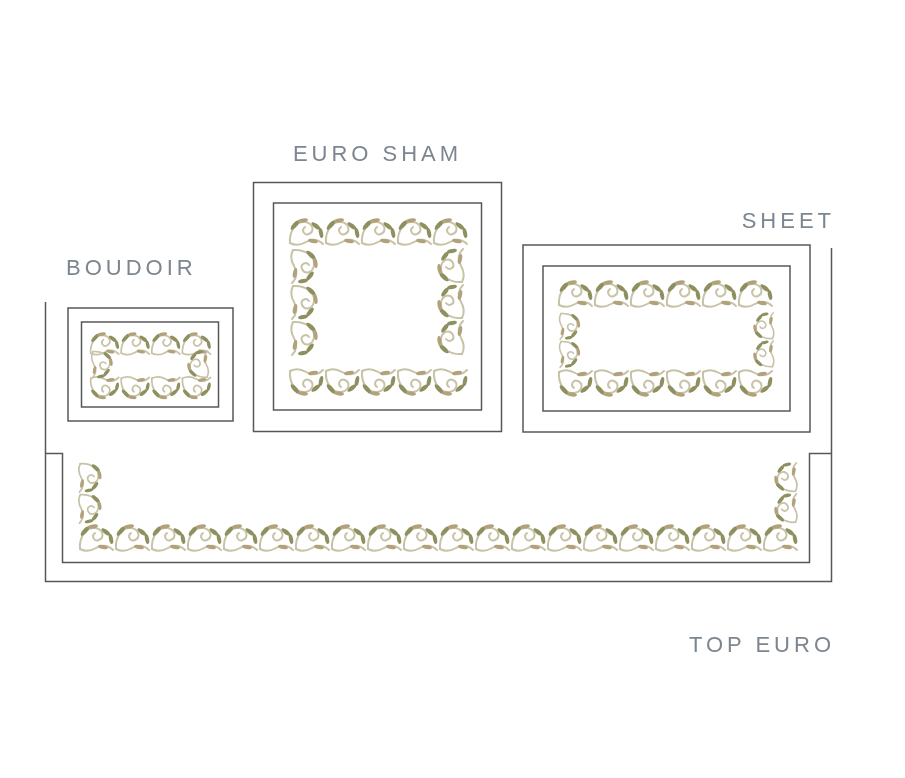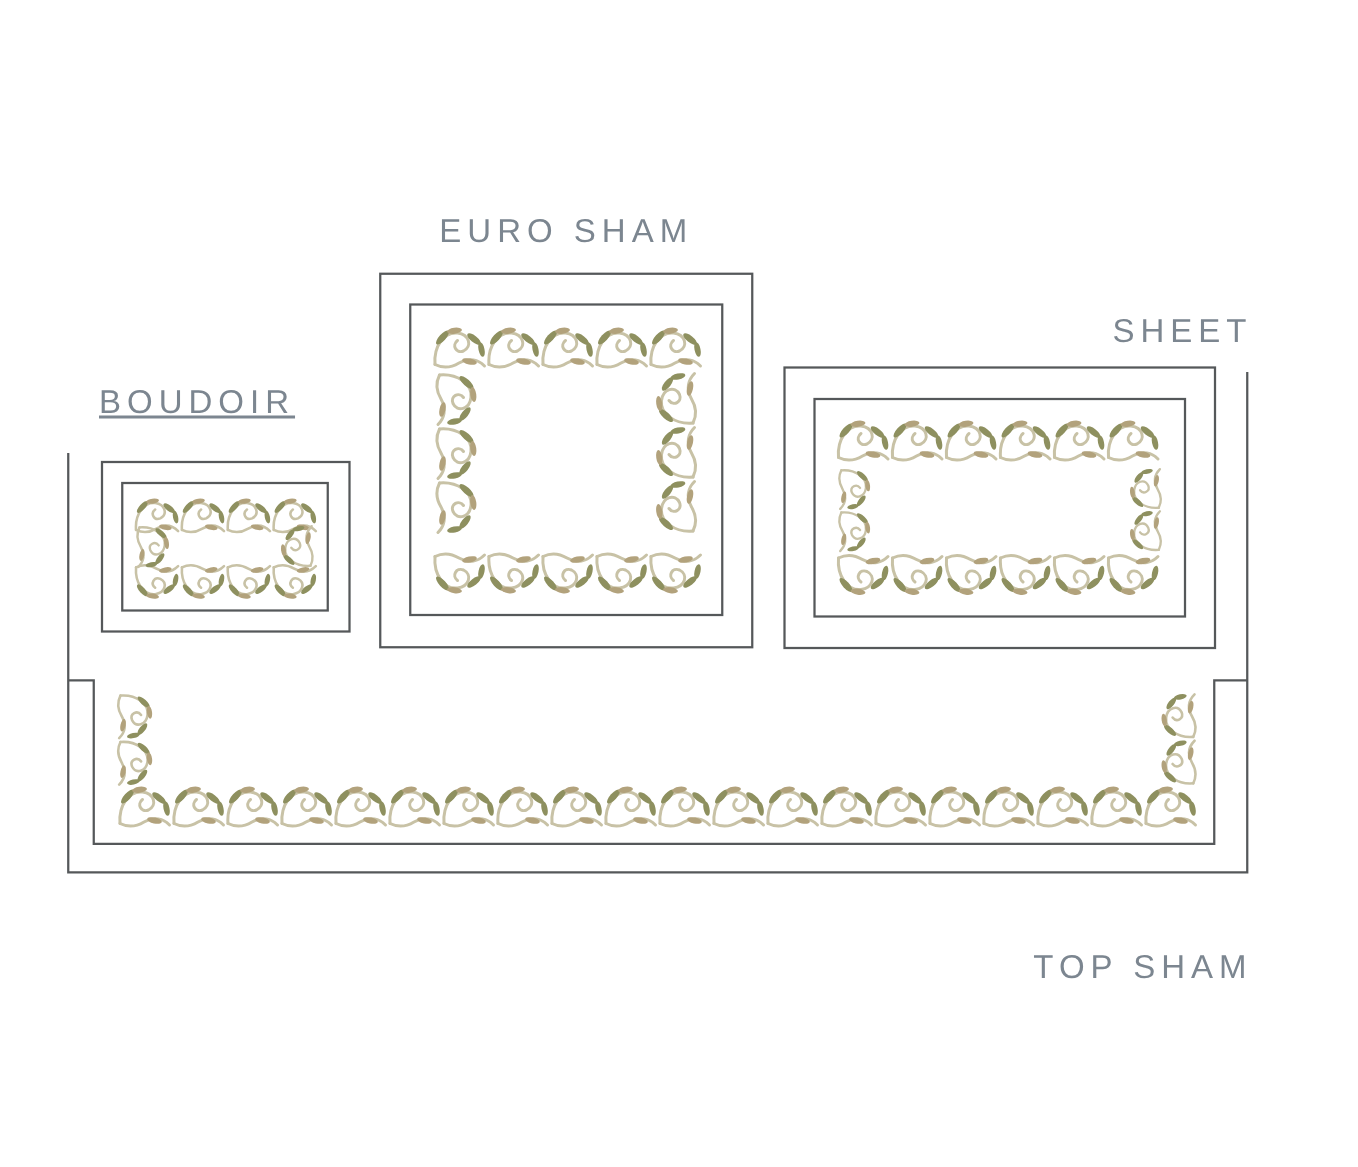--- a/index.html
+++ b/index.html
@@ -19,21 +19,21 @@
   .label {
     position: absolute;
     font-size: 22px;
     letter-spacing: 4px;
     color: var(--label-text, #7c8690);
     white-space: nowrap;
     font-weight: 400;
   }
   .label-euro  { left: 253px; top: 141px; width: 249px; text-align: center; }
   .label-sham  { right: 70px; top: 208px; }
-  .label-boud  { left: 66px;  top: 255px; text-decoration: underline; }
+  .label-boud  { left: 66px;  top: 255px; }
   .label-top   { right: 70px; top: 632px; }
 
   .box {
     fill: #ffffff;
     stroke: var(--outline, #55585a);
     stroke-width: 1.5;
   }
   .sheet-line {
     fill: none;
     stroke: var(--outline, #55585a);
@@ -49,21 +49,21 @@
   .leaf-tan   { fill: var(--embroidery-tan, #b2a27c); }
 </style>
 </head>
 <body>
 
 <div class="stage">
 
   <div class="label label-euro">EURO SHAM</div>
   <div class="label label-sham">SHEET</div>
   <div class="label label-boud">BOUDOIR</div>
-  <div class="label label-top">TOP SHAM</div>
+  <div class="label label-top">TOP EURO</div>
 
   <svg id="diagram-svg" width="905" height="778" viewBox="0 0 905 778" xmlns="http://www.w3.org/2000/svg" xmlns:xlink="http://www.w3.org/1999/xlink">
 
     <defs>
       <g id="vine-unit">
         <path class="vine-stroke" d="M2,25 C1,13 8,3 17,4 C25,5 27,13 21,16 C16,18 13,12 17,9"></path>
         <path class="vine-stroke" d="M2,25 C8,28 13,27 18,24 C25,20 31,22 35,26"></path>
         <ellipse class="leaf-olive" cx="7" cy="7" rx="6" ry="2.2" transform="rotate(-48 7 7)"></ellipse>
         <ellipse class="leaf-tan" cx="15" cy="2.5" rx="5" ry="2" transform="rotate(-8 15 2.5)"></ellipse>
         <ellipse class="leaf-olive" cx="28" cy="8" rx="5.5" ry="2.2" transform="rotate(38 28 8)"></ellipse>

